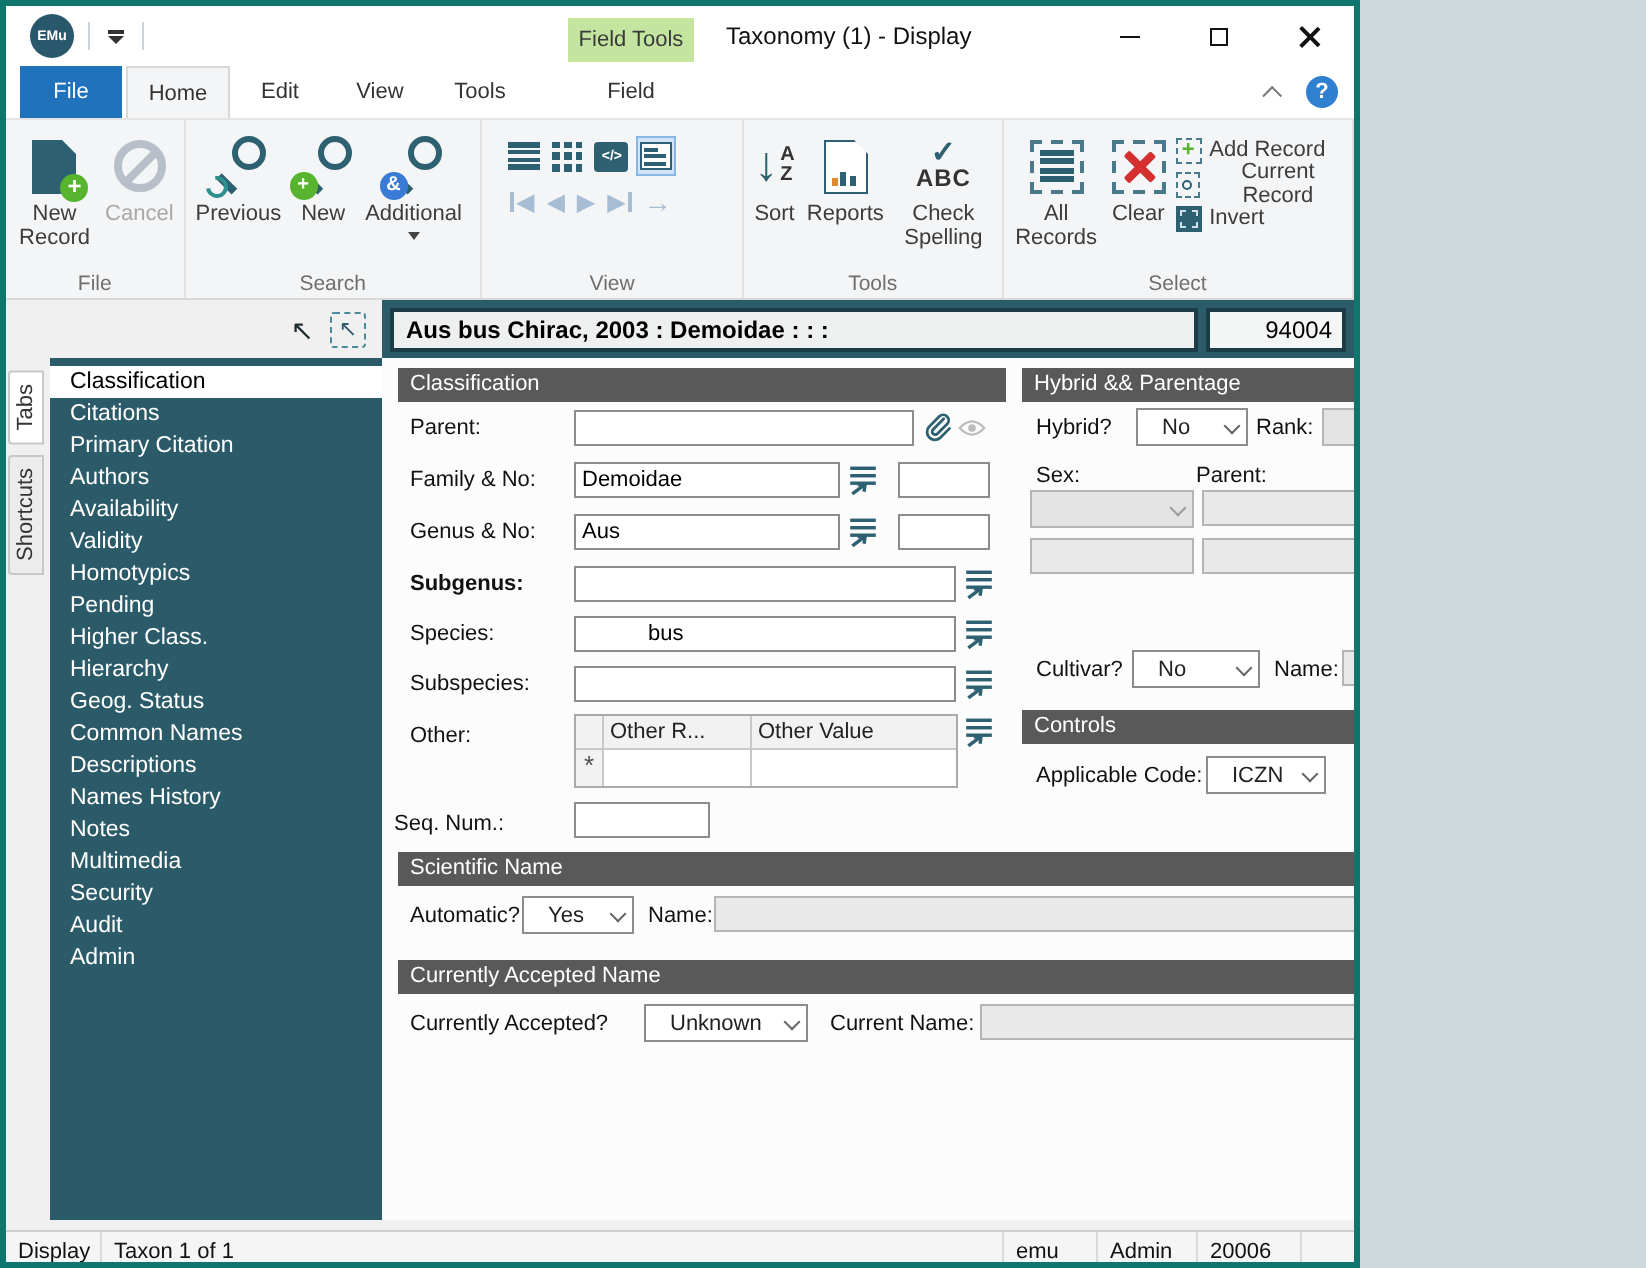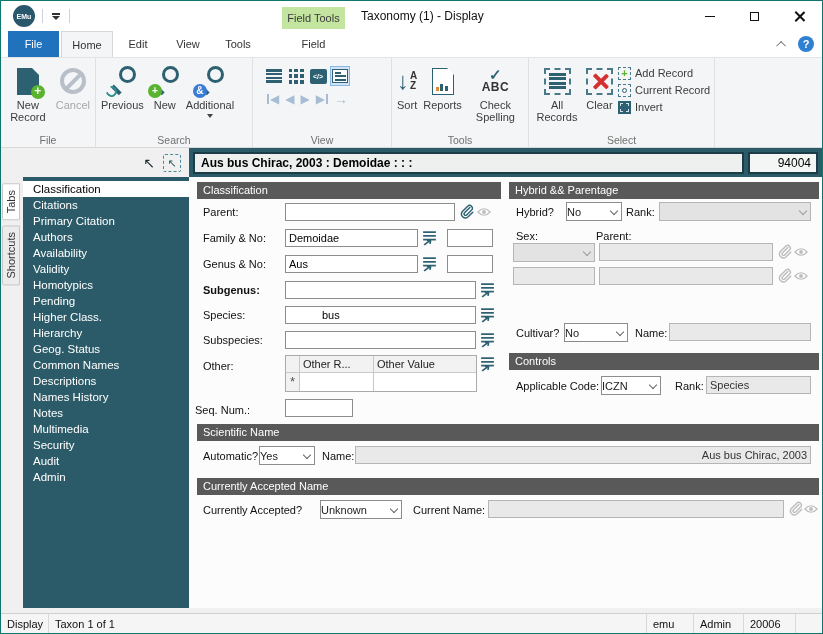--- a/index.html
+++ b/index.html
@@ -1,20 +1,20 @@
 <!DOCTYPE html>
 <html><head>
 <meta charset="utf-8">
 <style>
   * { box-sizing: border-box; margin: 0; padding: 0; }
   html,body { background:#cfd8dc; }
   body { font-family:"Liberation Sans", sans-serif; }
   .window{
-    position:relative; width:823px; height:634px; background:#f0f0f0;
-    border:1px solid #0f766e; overflow:hidden; font-size:11px; color:#222;
+    position:relative; width:680px; height:634px; background:#f0f0f0;
+    border:3px solid #0f766e; overflow:hidden; font-size:11px; color:#222;
   }
   
   .titlebar{ position:relative; height:30px; background:#fff; }
   .qat{ position:absolute; left:12px; top:4px; display:flex; align-items:center; gap:7px; }
   .emul{ width:22px; height:22px; border-radius:50%; background:#29576b; color:#fff;
          font-size:7px; font-weight:bold; display:flex; align-items:center; justify-content:center; }
   .qsep{ width:1px; height:14px; background:#c9d4da; }
   .qcust{ display:flex; flex-direction:column; align-items:center; gap:1px; padding:2px; }
   .qcust .bar{ width:8px; height:2px; background:#333; }
   .qcust .tri{ width:0; height:0; border-left:4px solid transparent; border-right:4px solid transparent; border-top:4px solid #333; }
@@ -119,21 +119,21 @@
   .vtab.sel{ background:#fff; }
   .gap2{ width:2px; background:#f0f0f0; }
   .sidebar{ width:166px; background:#2b5a68; padding-top:4px; overflow:hidden; }
   .sitem{ height:16px; line-height:16px; padding-left:10px; color:#fff; font-size:11.5px; white-space:nowrap; }
   .sitem.sel{ background:#fff; color:#000; }
   .form{ flex:1; position:relative; background:#fcfcfc; }
   .sec{ position:absolute; height:17px; background:#595959; color:#fff; line-height:17px; padding-left:6px; font-size:11px; }
   .lbl{ position:absolute; line-height:18px; color:#111; white-space:nowrap; }
   .tin{ position:absolute; height:18px; border:1px solid #8c8c8c; background:#fff; font:11px "Liberation Sans",sans-serif; padding:0 3px; color:#000; }
   .tin.dis{ background:#e9e9e9; border-color:#b5b5b5; color:#333; }
-  .combo{ position:absolute; height:19px; border:1px solid #8c8c8c; background:#fff; display:flex; align-items:center; padding:0 16px 0 0; }
+  .combo{ position:absolute; height:19px; border:1px solid #8c8c8c; background:#fff; display:flex; align-items:center; padding:0 16px 0 12px; }
   .combo.dis{ background:#e3e3e3; border-color:#b5b5b5; }
   .chev{ position:absolute; right:4px; top:5px; width:6px; height:6px; border-right:1.5px solid #666; border-bottom:1.5px solid #666; transform:rotate(45deg); }
   .combo.dis .chev{ border-color:#9a9a9a; }
   .icoab{ position:absolute; width:15px; height:16px; }
   .grid{ position:absolute; border:1px solid #aaa; background:#fff; display:flex; flex-direction:column; }
   .grow{ display:flex; } .grow.h{ background:#f2f2f2; }
   .gc{ border-right:1px solid #c8c8c8; padding:0 3px; line-height:17px; height:17px; overflow:hidden; white-space:nowrap; }
   .grow.h .gc{ border-bottom:1px solid #c8c8c8; }
   .gc.rh{ width:14px; background:#f2f2f2; padding:0; text-align:center; }
   .gc.c1{ width:74px; } .gc.c2{ flex:1; border-right:none; }

